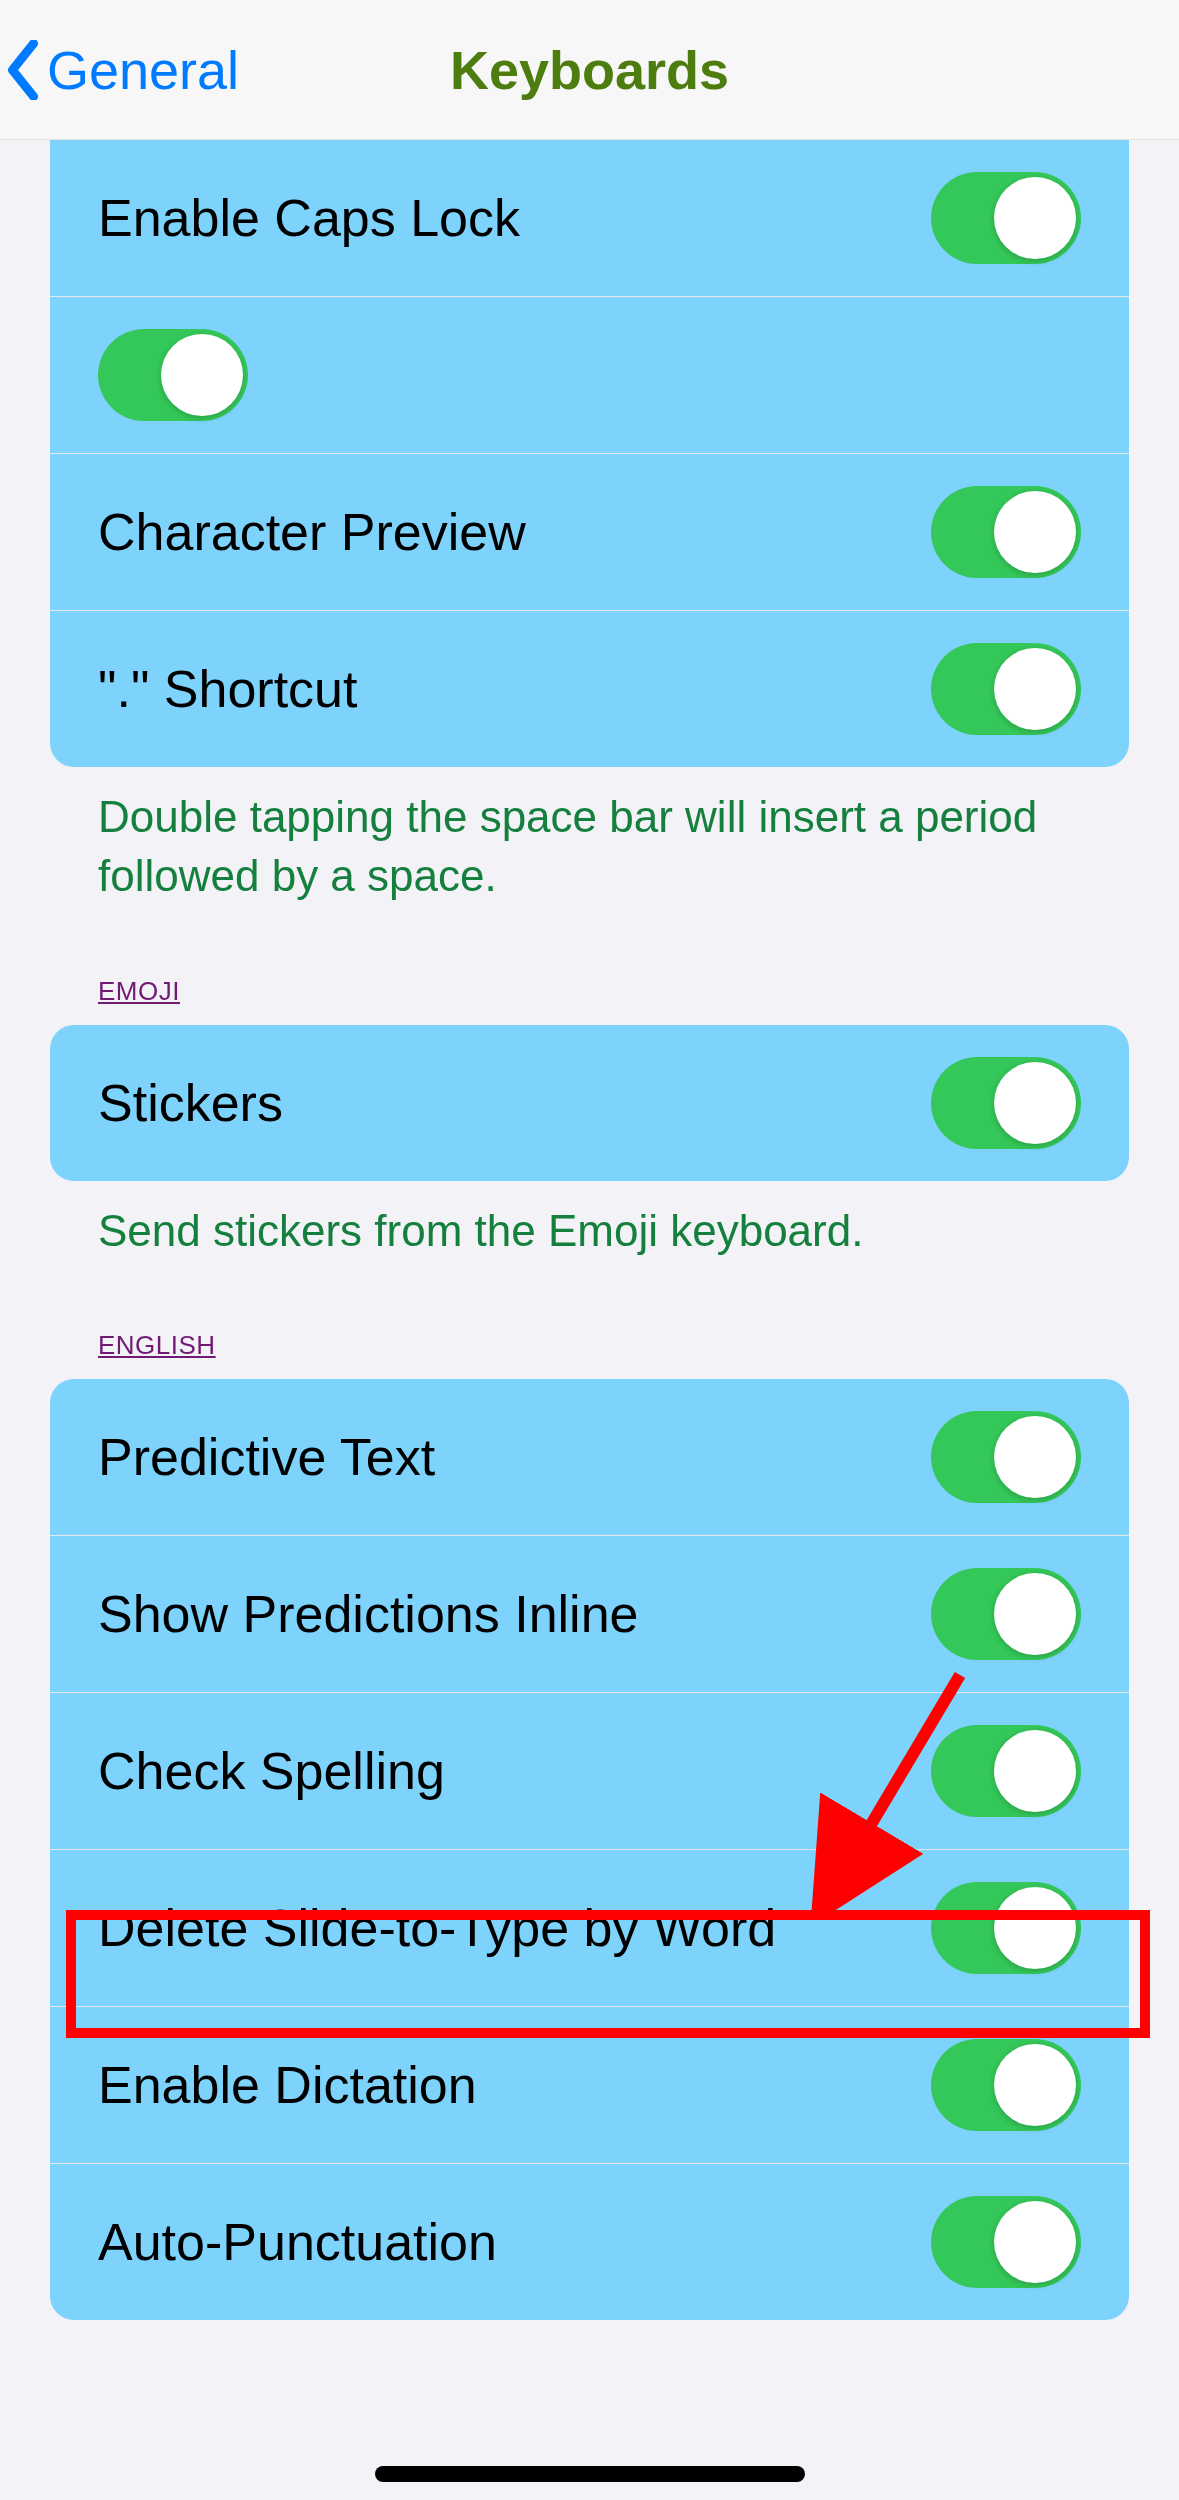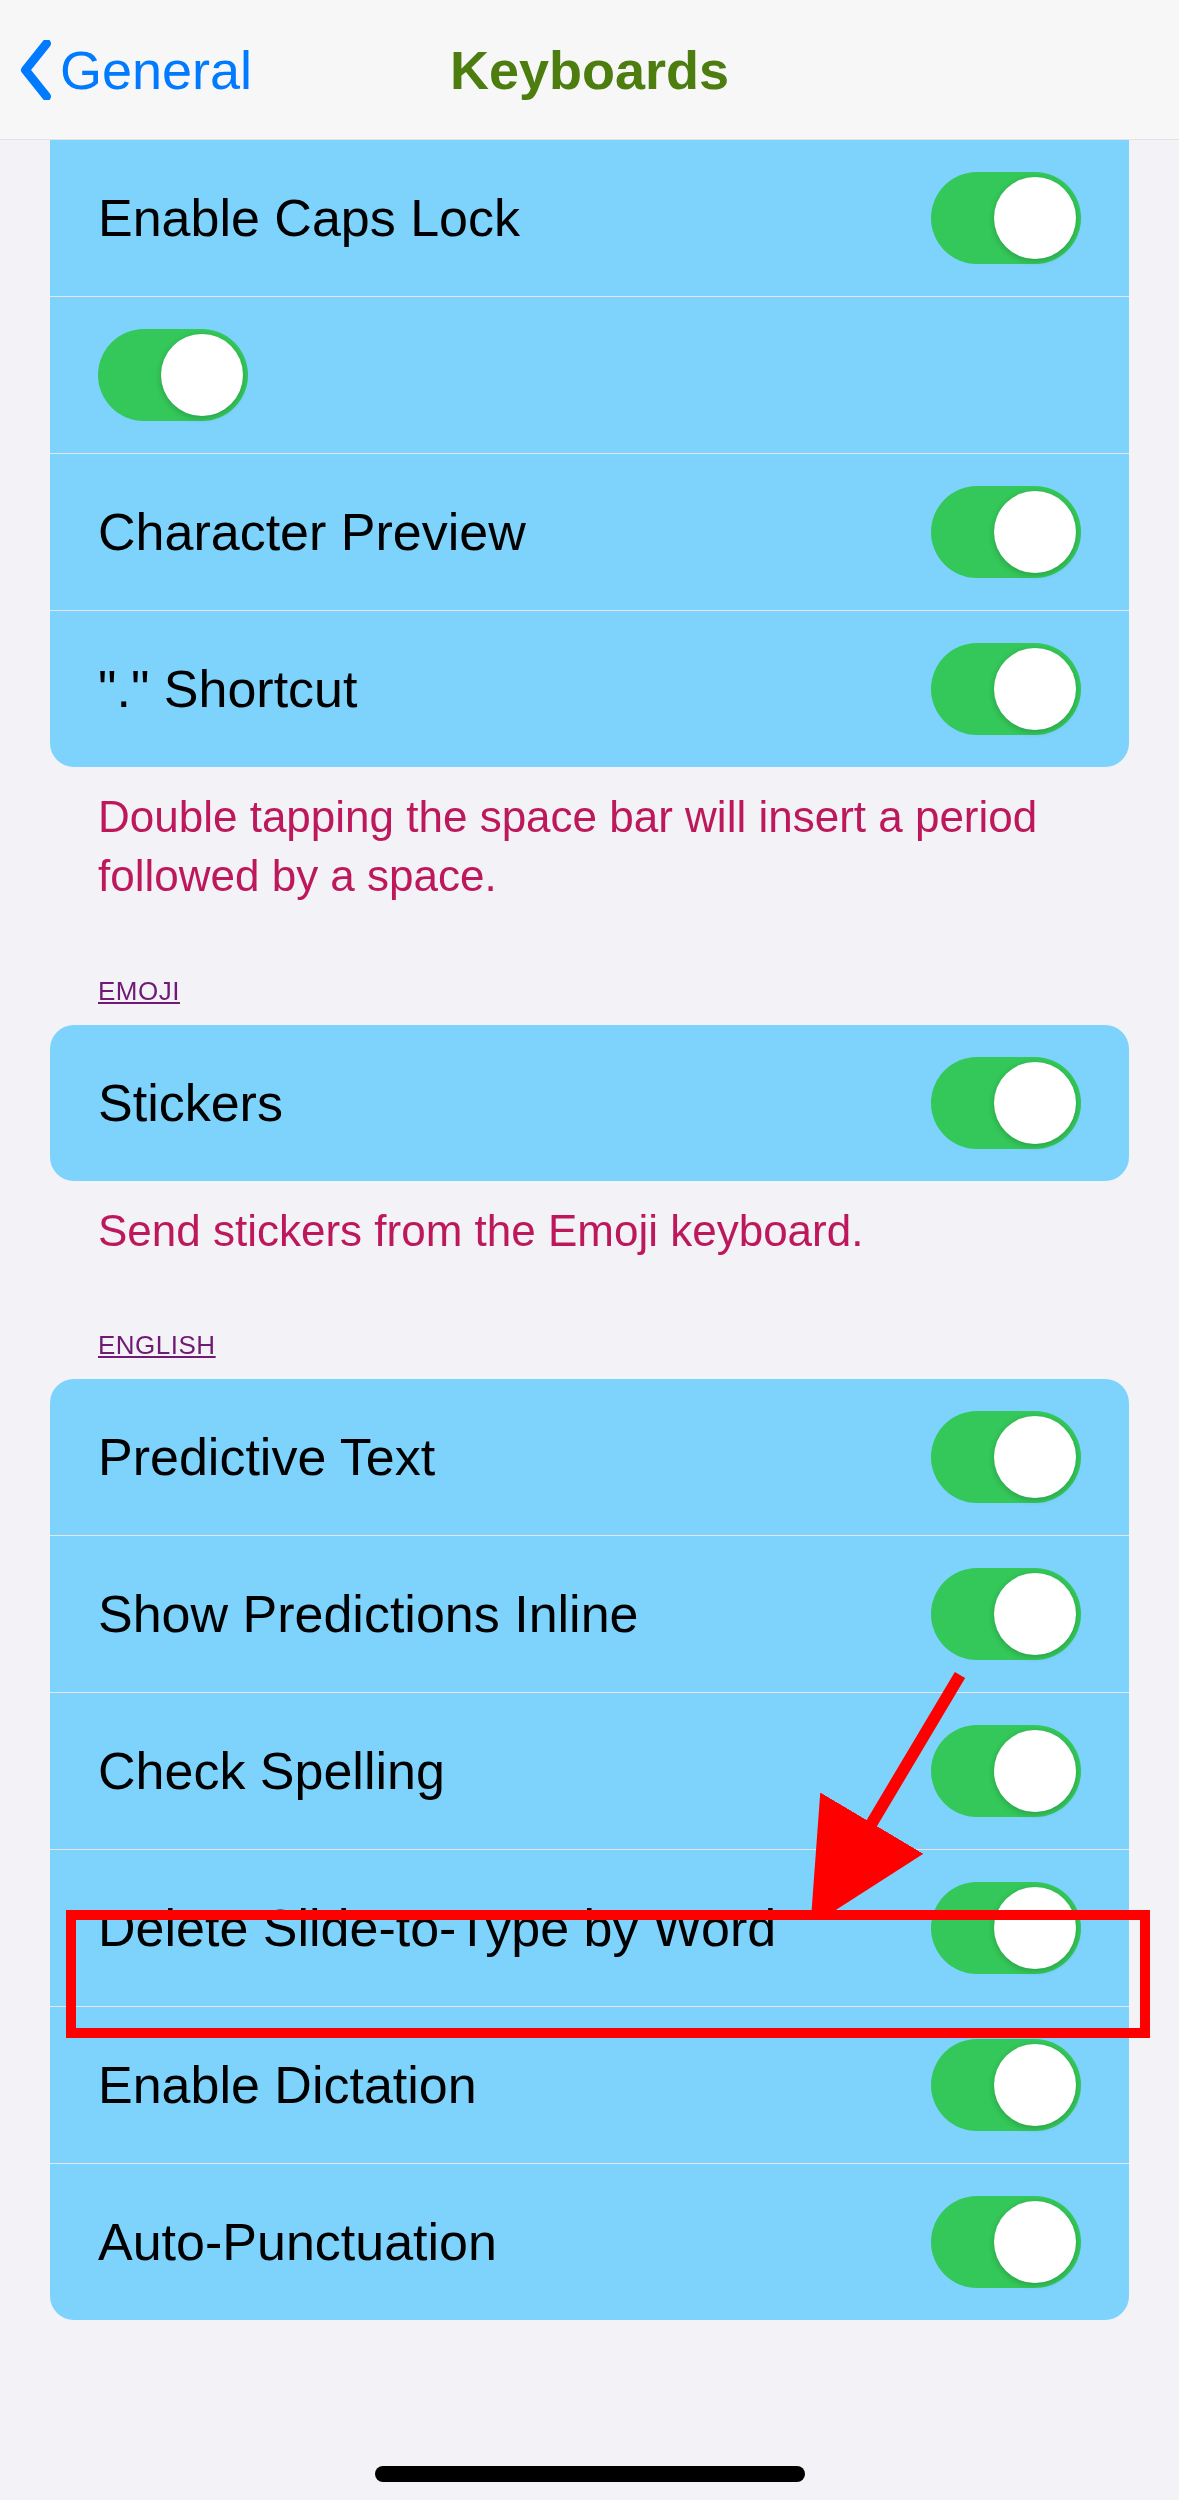--- a/index.html
+++ b/index.html
@@ -18,21 +18,21 @@
     height: 140px;
     background: #f7f7f8;
     display: flex;
     align-items: center;
     justify-content: center;
     position: relative;
     border-bottom: 1px solid rgba(0,0,0,0.08);
   }
   .nav-back {
     position: absolute;
-    left: 16px;
+    left: 3px;
     display: flex;
     align-items: center;
     gap: 4px;
     color: #007aff;
     font-size: 54px;
     font-weight: 400;
     cursor: pointer;
   }
   .nav-back svg {
     width: 40px;
@@ -90,21 +90,21 @@
     height: 82px;
     background: #fff;
     border-radius: 50%;
     top: 5px;
     right: 5px;
     box-shadow: 0 2px 6px rgba(0,0,0,0.2);
   }
   .section-footer {
     padding: 20px 48px 30px 48px;
     font-size: 44px;
-    color: #be185d;
+    color: #15803d;
     line-height: 1.35;
   }
   .section-header {
     padding: 40px 48px 18px 48px;
     font-size: 26px;
     color: #701a75;
     text-transform: uppercase;
     letter-spacing: 0.5px;
     text-decoration: underline;
   }

